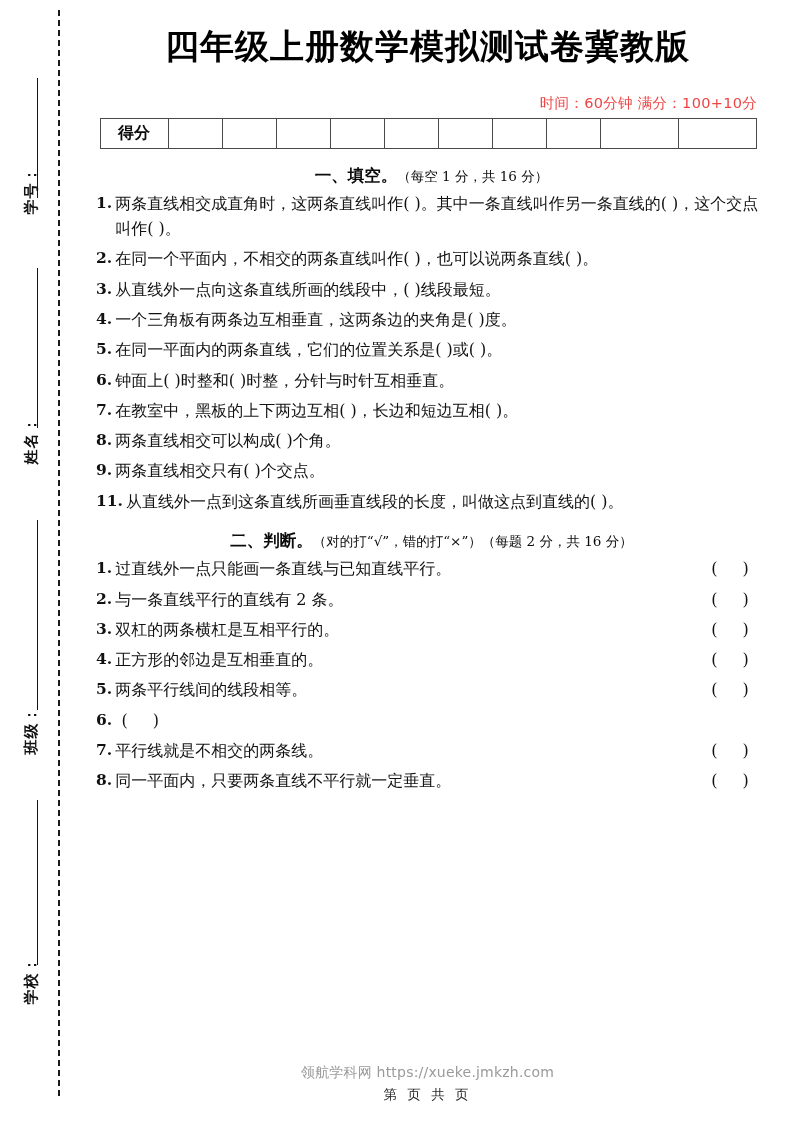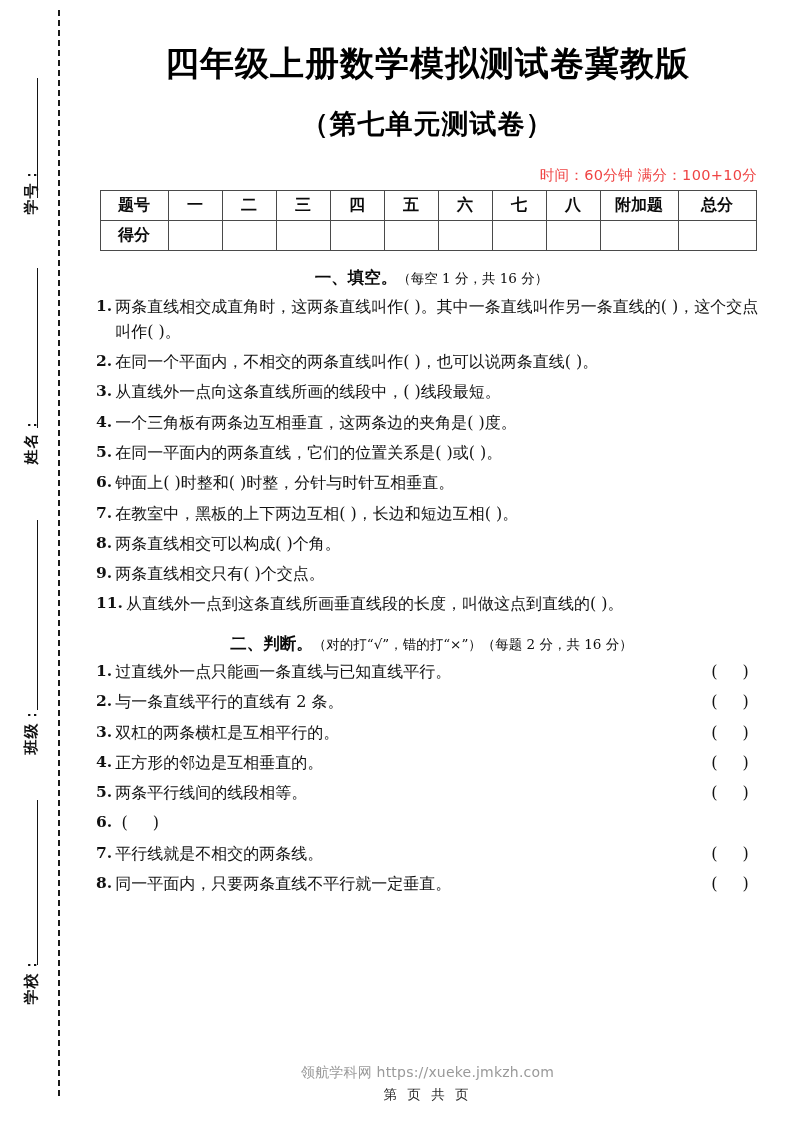--- a/index.html
+++ b/index.html
@@ -50,22 +50,22 @@
 
   
   #page-body {
     position: absolute;
     left: 62px; top: 0;
     width: 731px; height: 1122px;
   }
 
   
   .doc-title {
-    margin: 8px;
-    padding-top: 34px;
+    margin: 0;
+    padding-top: 25px;
     text-align: center;
     font-family: "DejaVu Sans", "Liberation Sans", sans-serif;
     font-size: 34px;
     font-weight: 700;
     letter-spacing: 1px;
     color: #000;
     line-height: 1.25;
   }
   .doc-subtitle {
     margin: 0;
@@ -199,40 +199,26 @@
       <div class="side-label" style="top: 182px;">学号：</div>
       <div class="side-label" style="top: 432px;">姓名：</div>
       <div class="side-label" style="top: 722px;">班级：</div>
       <div class="side-label" style="top: 972px;">学校：</div>
     </div>
 </div>
 
 <div id="page-body">
 
   <h1 class="doc-title">四年级上册数学模拟测试卷冀教版</h1>
-  <h2 class="doc-subtitle">（第七单元测试卷）</h2>
 
   <div class="exam-meta">时间：60分钟  满分：100+10分</div>
 
   <div class="score-table-wrap">
     <table class="score-table">
       <tbody id="score-table-body">
-          <tr>
-            <td class="label-cell">题号</td>
-            <td class="num-cell">一</td>
-            <td class="num-cell">二</td>
-            <td class="num-cell">三</td>
-            <td class="num-cell">四</td>
-            <td class="num-cell">五</td>
-            <td class="num-cell">六</td>
-            <td class="num-cell">七</td>
-            <td class="num-cell">八</td>
-            <td class="wide-cell">附加题</td>
-            <td class="wide-cell">总分</td>
-          </tr>
           <tr class="blank-row">
             <td class="label-cell">得分</td>
             <td class="num-cell"></td>
             <td class="num-cell"></td>
             <td class="num-cell"></td>
             <td class="num-cell"></td>
             <td class="num-cell"></td>
             <td class="num-cell"></td>
             <td class="num-cell"></td>
             <td class="num-cell"></td>

